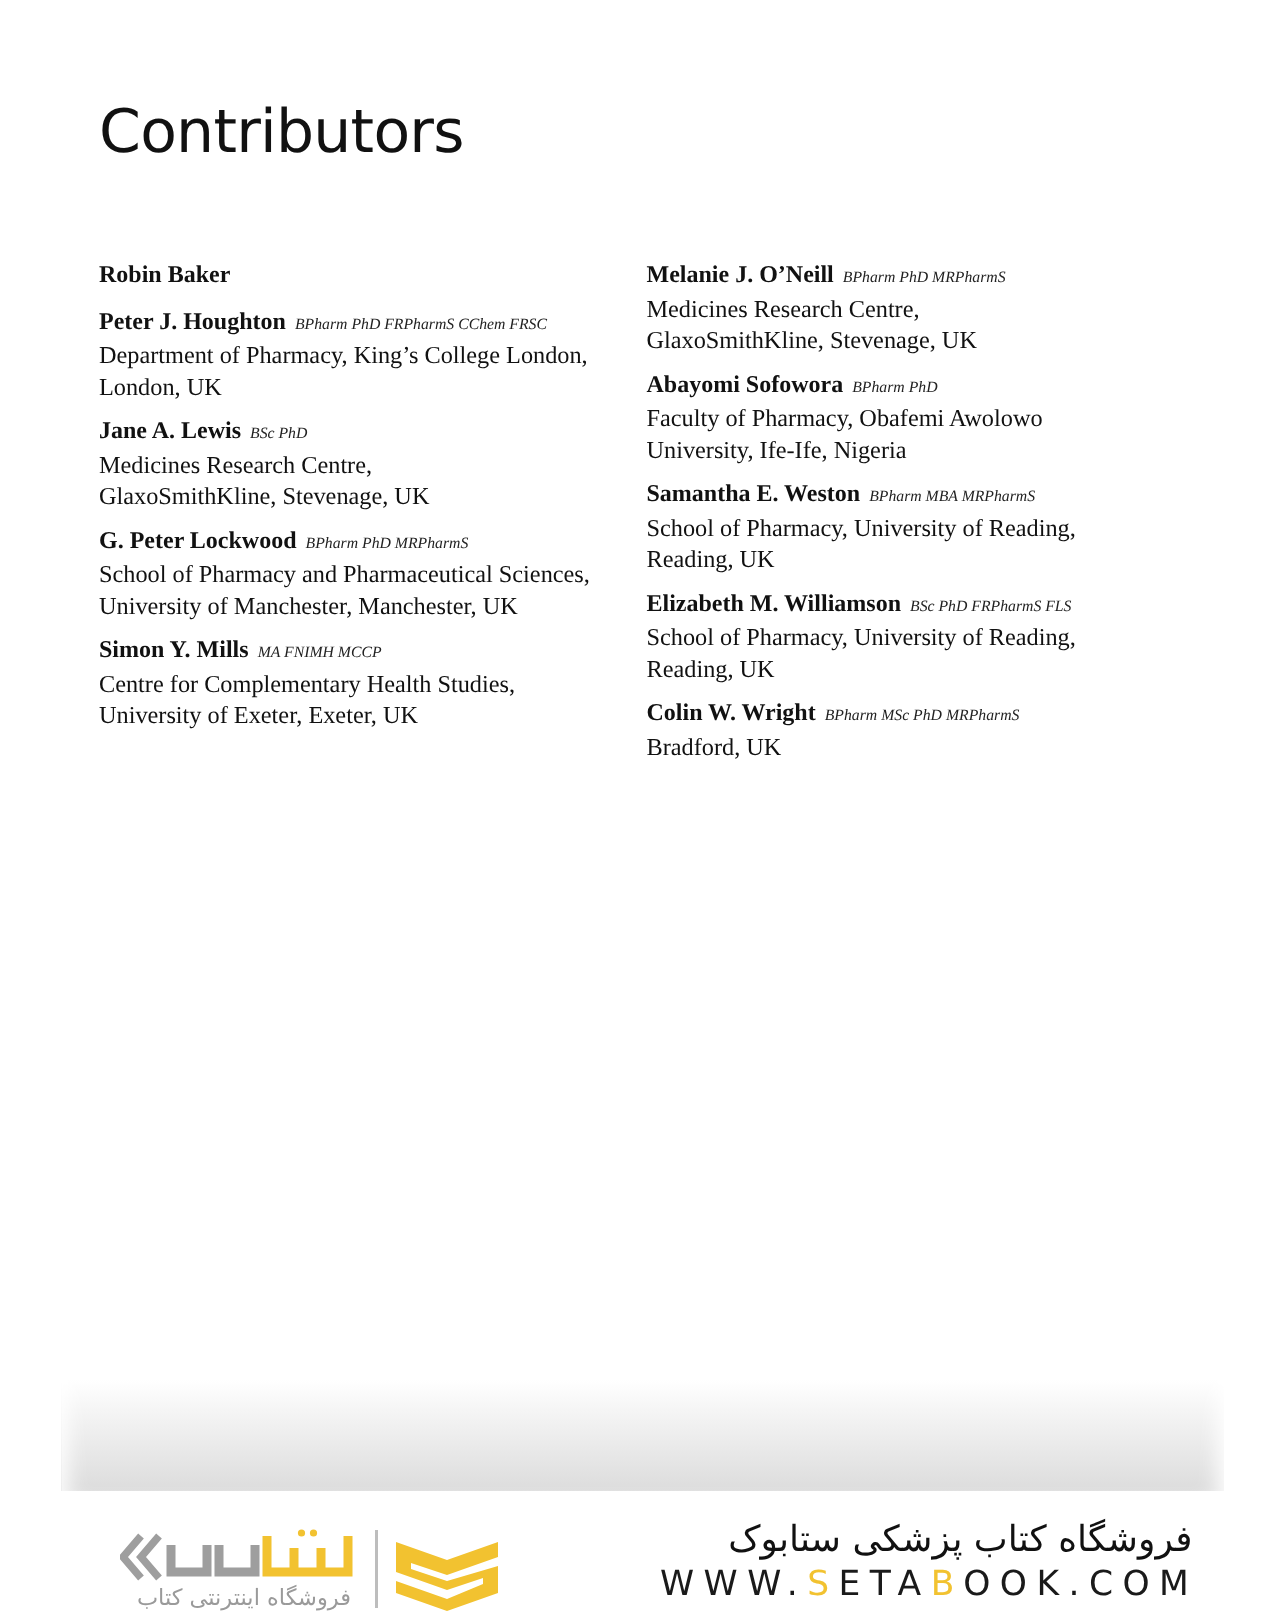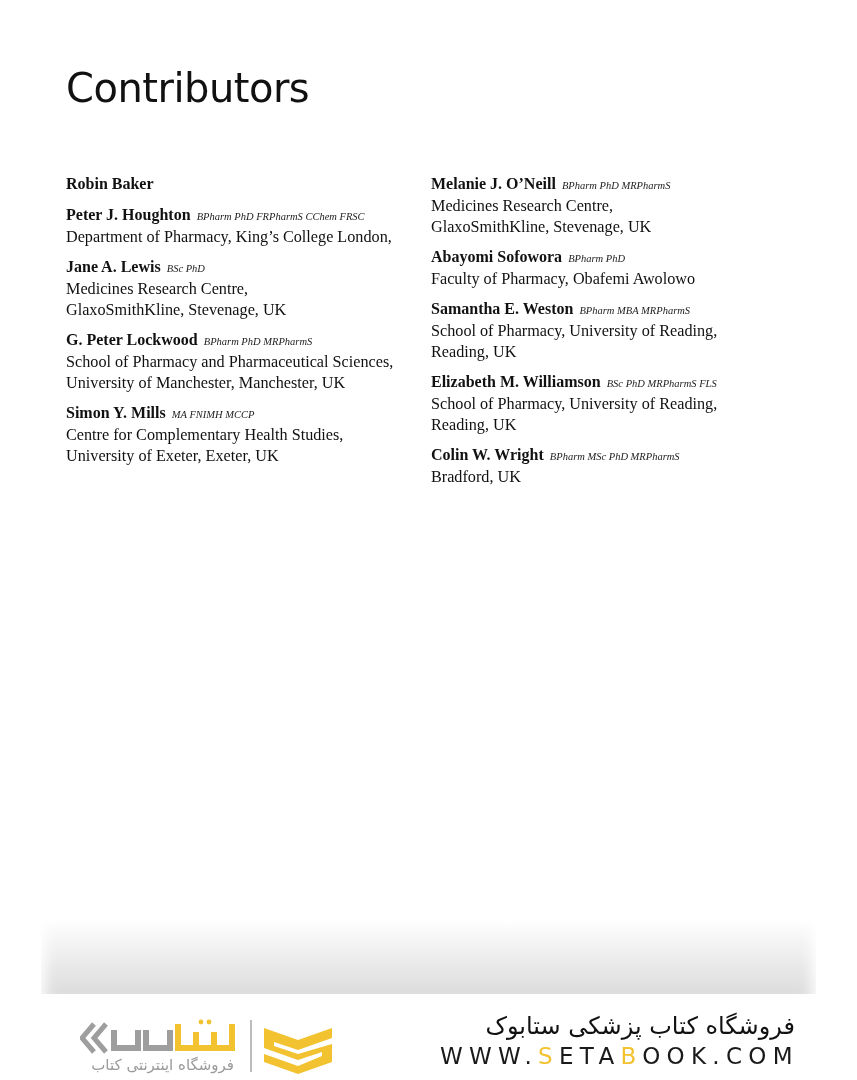--- a/index.html
+++ b/index.html
@@ -129,20 +129,21 @@
 <h1 class="page-title">Contributors</h1>
 
 <div class="column col-left">
   <div class="entry">
     <span class="name">Robin Baker</span><span class="quals"></span>
   </div>
   <div class="entry">
     <span class="name">Peter J. Houghton</span>
     <span class="quals">BPharm PhD FRPharmS CChem FRSC</span>
     <span class="affil">Department of Pharmacy, King’s College London,</span>
+    <span class="affil">London, UK</span>
   </div>
   <div class="entry">
     <span class="name">Jane A. Lewis</span>
     <span class="quals">BSc PhD</span>
     <span class="affil">Medicines Research Centre,</span>
     <span class="affil">GlaxoSmithKline, Stevenage, UK</span>
   </div>
   <div class="entry">
     <span class="name">G. Peter Lockwood</span>
     <span class="quals">BPharm PhD MRPharmS</span>
@@ -161,30 +162,31 @@
   <div class="entry">
     <span class="name">Melanie J. O’Neill</span>
     <span class="quals">BPharm PhD MRPharmS</span>
     <span class="affil">Medicines Research Centre,</span>
     <span class="affil">GlaxoSmithKline, Stevenage, UK</span>
   </div>
   <div class="entry">
     <span class="name">Abayomi Sofowora</span>
     <span class="quals">BPharm PhD</span>
     <span class="affil">Faculty of Pharmacy, Obafemi Awolowo</span>
+    <span class="affil">University, Ife-Ife, Nigeria</span>
   </div>
   <div class="entry">
     <span class="name">Samantha E. Weston</span>
     <span class="quals">BPharm MBA MRPharmS</span>
     <span class="affil">School of Pharmacy, University of Reading,</span>
     <span class="affil">Reading, UK</span>
   </div>
   <div class="entry">
     <span class="name">Elizabeth M. Williamson</span>
-    <span class="quals">BSc PhD MRPharmS FLS</span>
+    <span class="quals">BSc PhD FRPharmS FLS</span>
     <span class="affil">School of Pharmacy, University of Reading,</span>
     <span class="affil">Reading, UK</span>
   </div>
   <div class="entry">
     <span class="name">Colin W. Wright</span>
     <span class="quals">BPharm MSc PhD MRPharmS</span>
     <span class="affil">Bradford, UK</span>
   </div>
 </div>
 

